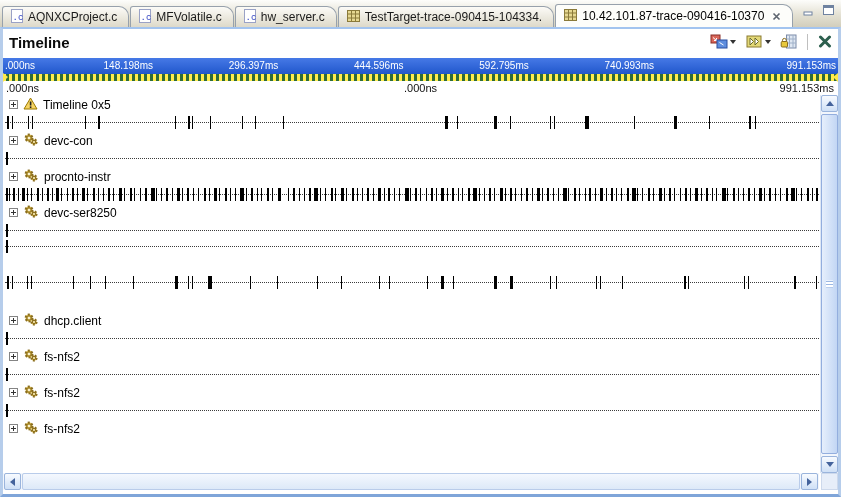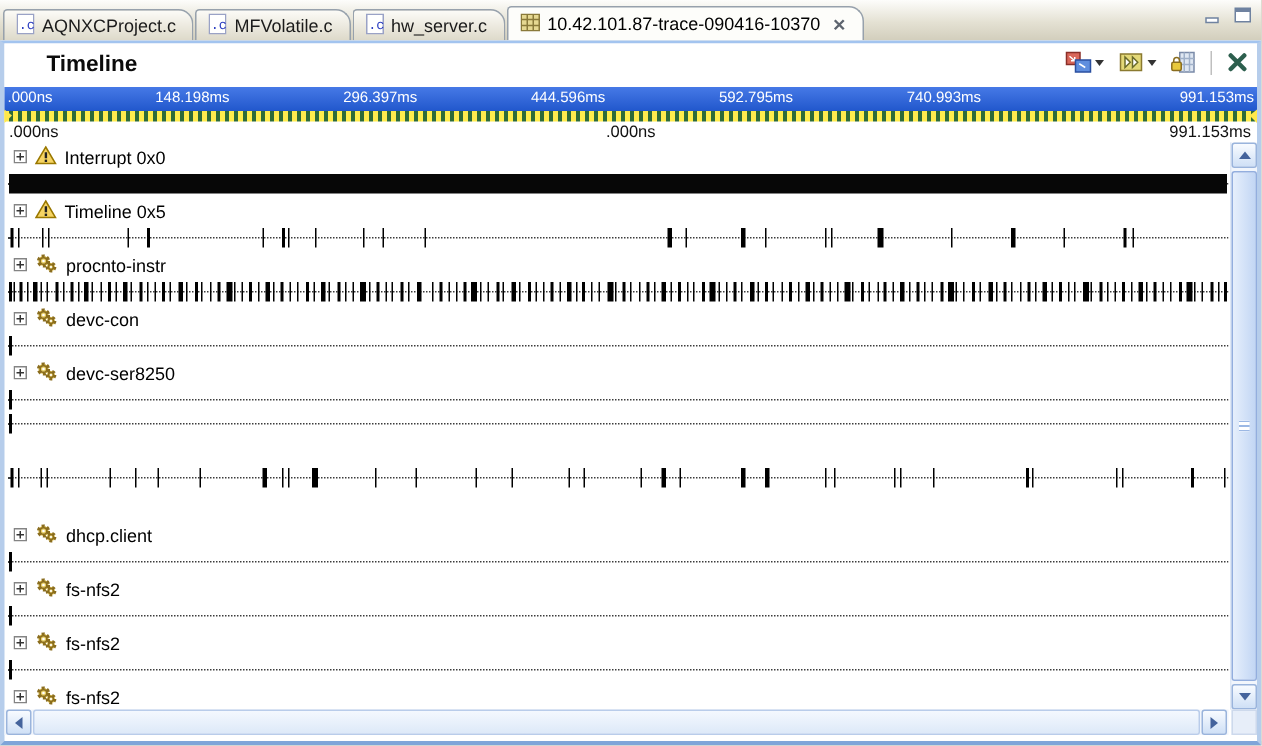--- a/index.html
+++ b/index.html
@@ -19,21 +19,21 @@
   .tabx{display:flex;align-items:center;margin-left:3px;}
   .win-controls{position:absolute;right:6px;top:4px;display:flex;gap:7px;align-items:center;}
   .wbtn{display:flex;align-items:center;}
 
   
   .frame{position:absolute;top:27px;left:0;right:0;bottom:0;background:#fff;
          border-left:3px solid #b6cdeb;border-right:3px solid #b6cdeb;
          border-top:2px solid #a3c4ef;border-bottom:3px solid #7fa5d9;}
 
   .view-header{position:absolute;top:0;left:0;right:0;height:29px;background:#fff;}
-  .view-title{position:absolute;left:28px;top:5px;font-size:15px;font-weight:bold;color:#0b0b0b;}
+  .view-title{position:absolute;left:6px;top:5px;font-size:15px;font-weight:bold;color:#0b0b0b;}
   .view-toolbar{position:absolute;right:5px;top:4px;display:flex;align-items:center;gap:7px;}
   .tbtn{display:flex;align-items:center;gap:2px;padding:1px;}
   .caret{width:0;height:0;border-left:3px solid transparent;border-right:3px solid transparent;
          border-top:4px solid #333;}
   .tsep{width:1px;height:16px;background:#bfbfbf;margin:0 2px;}
 
   
   .ruler{position:absolute;top:29px;left:0;right:0;height:16px;
          background:linear-gradient(180deg,#4679e6,#2157cc);}
   .rlabel{position:absolute;top:2px;font-size:10px;color:#fff;letter-spacing:0;}
@@ -103,20 +103,27 @@
               <text x="1.5" y="10.5" font-size="9" fill="#2a3cc0" font-family="Liberation Mono,monospace">.c</text>
             </svg></span>
           <span class="lbl">MFVolatile.c</span>
         </div>
         <div class="tab">
           <span><svg width="12" height="14">
               <rect x="0.5" y="0.5" width="11" height="13" fill="#fff" stroke="#9aa2c6"></rect>
               <text x="1.5" y="10.5" font-size="9" fill="#2a3cc0" font-family="Liberation Mono,monospace">.c</text>
             </svg></span>
           <span class="lbl">hw_server.c</span>
+        </div>
+        <div class="tab">
+          <span><svg width="13" height="12">
+              <rect x="0.5" y="0.5" width="12" height="11" fill="#e6d891" stroke="#8a7a3a"></rect>
+              <path d="M0.5 4 H12.5 M0.5 8 H12.5 M4.5 0.5 V11.5 M8.5 0.5 V11.5" stroke="#8a7a3a"></path>
+            </svg></span>
+          <span class="lbl">TestTarget-trace-090415-104334.</span>
         </div>
         <div class="tab active">
           <span><svg width="13" height="12">
               <rect x="0.5" y="0.5" width="12" height="11" fill="#e6d891" stroke="#8a7a3a"></rect>
               <path d="M0.5 4 H12.5 M0.5 8 H12.5 M4.5 0.5 V11.5 M8.5 0.5 V11.5" stroke="#8a7a3a"></path>
             </svg></span>
           <span class="lbl">10.42.101.87-trace-090416-10370</span>
           <span class="tabx">
             <svg width="9" height="9">
               <path d="M1.5 1.5 L7.5 7.5 M7.5 1.5 L1.5 7.5" stroke="#5d646e" stroke-width="1.6"></path>
@@ -201,39 +208,20 @@
             <span><svg width="9" height="9">
                 <rect x="0.5" y="0.5" width="8" height="8" fill="#fff" stroke="#848484"></rect>
                 <line x1="2" y1="4.5" x2="7" y2="4.5" stroke="#333"></line>
                 <line x1="4.5" y1="2" x2="4.5" y2="7" stroke="#333"></line>
               </svg></span>
             <span><svg width="15" height="13">
                 <path d="M7.5 1 L14 12 H1 Z" fill="#f6d463" stroke="#9a7800"></path>
                 <rect x="6.8" y="4.5" width="1.6" height="4" fill="#222"></rect>
                 <rect x="6.8" y="9.4" width="1.6" height="1.6" fill="#222"></rect>
               </svg></span>
-            <span>Interrupt 0x0</span>
-          </div>
-          <div class="trace-line">
-            <div class="trace-base"></div>
-            <div class="solidbar"></div>
-          </div>
-        </div>
-        <div class="row">
-          <div class="label-line">
-            <span><svg width="9" height="9">
-                <rect x="0.5" y="0.5" width="8" height="8" fill="#fff" stroke="#848484"></rect>
-                <line x1="2" y1="4.5" x2="7" y2="4.5" stroke="#333"></line>
-                <line x1="4.5" y1="2" x2="4.5" y2="7" stroke="#333"></line>
-              </svg></span>
-            <span><svg width="15" height="13">
-                <path d="M7.5 1 L14 12 H1 Z" fill="#f6d463" stroke="#9a7800"></path>
-                <rect x="6.8" y="4.5" width="1.6" height="4" fill="#222"></rect>
-                <rect x="6.8" y="9.4" width="1.6" height="1.6" fill="#222"></rect>
-              </svg></span>
             <span>Timeline 0x5</span>
           </div>
           <div class="trace-line">
             <div class="trace-base"></div>
             <div class="tick" style="left: 0.2%; width: 2px;"></div>
             <div class="tick" style="left: 0.8%; width: 1px;"></div>
             <div class="tick" style="left: 2.8%; width: 1px;"></div>
             <div class="tick" style="left: 3.3%; width: 1px;"></div>
             <div class="tick" style="left: 9.8%; width: 1px;"></div>
             <div class="tick" style="left: 11.4%; width: 2px;"></div>
@@ -249,20 +237,44 @@
             <div class="tick" style="left: 60.1%; width: 3px;"></div>
             <div class="tick" style="left: 62%; width: 1px;"></div>
             <div class="tick" style="left: 66.9%; width: 1px;"></div>
             <div class="tick" style="left: 67.5%; width: 1px;"></div>
             <div class="tick" style="left: 71.2%; width: 4px;"></div>
             <div class="tick" style="left: 77.3%; width: 1px;"></div>
             <div class="tick" style="left: 82.2%; width: 3px;"></div>
             <div class="tick" style="left: 86.5%; width: 1px;"></div>
             <div class="tick" style="left: 91.4%; width: 2px;"></div>
             <div class="tick" style="left: 92.1%; width: 1px;"></div>
+          </div>
+        </div>
+        <div class="row">
+          <div class="label-line">
+            <span><svg width="9" height="9">
+                <rect x="0.5" y="0.5" width="8" height="8" fill="#fff" stroke="#848484"></rect>
+                <line x1="2" y1="4.5" x2="7" y2="4.5" stroke="#333"></line>
+                <line x1="4.5" y1="2" x2="4.5" y2="7" stroke="#333"></line>
+              </svg></span>
+            <span><svg width="16" height="14">
+                <g stroke="#8a6d1f" fill="#d9b944">
+                  <circle cx="6" cy="5" r="3.4" stroke-width="2" stroke-dasharray="2 1.6"></circle>
+                  <circle cx="6" cy="5" r="2.2" fill="#e8cf6a" stroke-width="1"></circle>
+                  <circle cx="11" cy="9" r="2.6" stroke-width="2" stroke-dasharray="1.8 1.4"></circle>
+                  <circle cx="11" cy="9" r="1.6" fill="#e8cf6a" stroke-width="1"></circle>
+                </g>
+                <circle cx="6" cy="5" r="0.9" fill="#fff"></circle>
+                <circle cx="11" cy="9" r="0.7" fill="#fff"></circle>
+              </svg></span>
+            <span>devc-con</span>
+          </div>
+          <div class="trace-line">
+            <div class="trace-base"></div>
+            <div class="tick" style="left: 0.1%; width: 2px;"></div>
           </div>
         </div>
         <div class="row">
           <div class="label-line">
             <span><svg width="9" height="9">
                 <rect x="0.5" y="0.5" width="8" height="8" fill="#fff" stroke="#848484"></rect>
                 <line x1="2" y1="4.5" x2="7" y2="4.5" stroke="#333"></line>
                 <line x1="4.5" y1="2" x2="4.5" y2="7" stroke="#333"></line>
               </svg></span>
             <span><svg width="16" height="14">
@@ -446,44 +458,20 @@
             <span><svg width="16" height="14">
                 <g stroke="#8a6d1f" fill="#d9b944">
                   <circle cx="6" cy="5" r="3.4" stroke-width="2" stroke-dasharray="2 1.6"></circle>
                   <circle cx="6" cy="5" r="2.2" fill="#e8cf6a" stroke-width="1"></circle>
                   <circle cx="11" cy="9" r="2.6" stroke-width="2" stroke-dasharray="1.8 1.4"></circle>
                   <circle cx="11" cy="9" r="1.6" fill="#e8cf6a" stroke-width="1"></circle>
                 </g>
                 <circle cx="6" cy="5" r="0.9" fill="#fff"></circle>
                 <circle cx="11" cy="9" r="0.7" fill="#fff"></circle>
               </svg></span>
-            <span>devc-con</span>
-          </div>
-          <div class="trace-line">
-            <div class="trace-base"></div>
-            <div class="tick" style="left: 0.1%; width: 2px;"></div>
-          </div>
-        </div>
-        <div class="row">
-          <div class="label-line">
-            <span><svg width="9" height="9">
-                <rect x="0.5" y="0.5" width="8" height="8" fill="#fff" stroke="#848484"></rect>
-                <line x1="2" y1="4.5" x2="7" y2="4.5" stroke="#333"></line>
-                <line x1="4.5" y1="2" x2="4.5" y2="7" stroke="#333"></line>
-              </svg></span>
-            <span><svg width="16" height="14">
-                <g stroke="#8a6d1f" fill="#d9b944">
-                  <circle cx="6" cy="5" r="3.4" stroke-width="2" stroke-dasharray="2 1.6"></circle>
-                  <circle cx="6" cy="5" r="2.2" fill="#e8cf6a" stroke-width="1"></circle>
-                  <circle cx="11" cy="9" r="2.6" stroke-width="2" stroke-dasharray="1.8 1.4"></circle>
-                  <circle cx="11" cy="9" r="1.6" fill="#e8cf6a" stroke-width="1"></circle>
-                </g>
-                <circle cx="6" cy="5" r="0.9" fill="#fff"></circle>
-                <circle cx="11" cy="9" r="0.7" fill="#fff"></circle>
-              </svg></span>
             <span>devc-ser8250</span>
           </div>
           <div class="trace-line">
             <div class="trace-base"></div>
             <div class="tick" style="left: 0.1%; width: 2px;"></div>
           </div>
         </div>
         <div class="row">
           <div class="trace-line">
             <div class="trace-base"></div>

